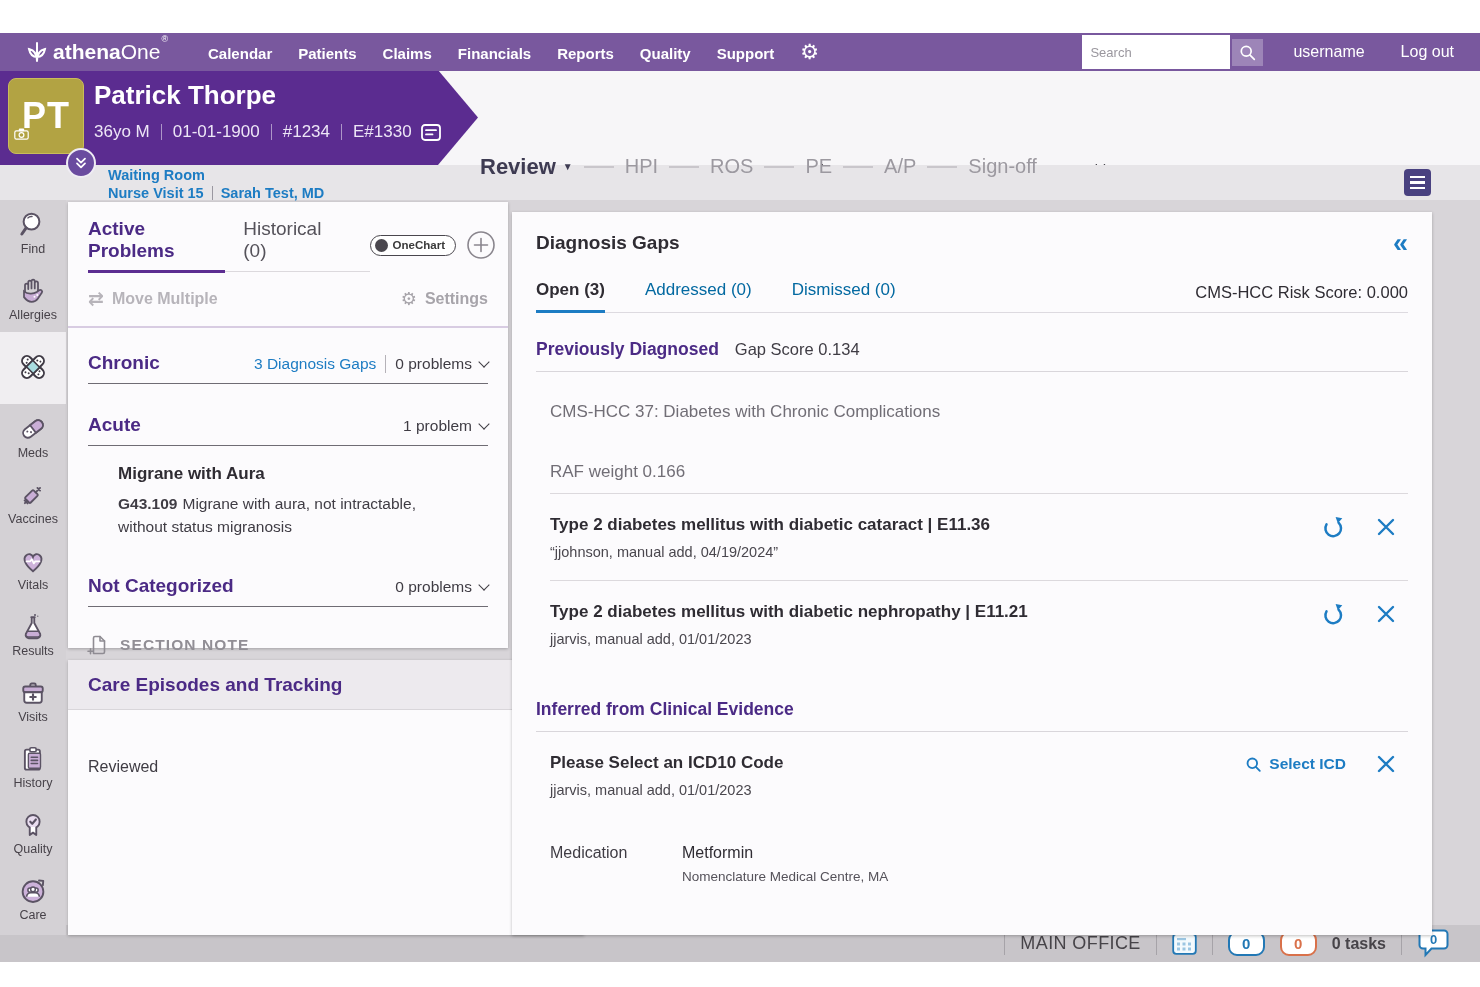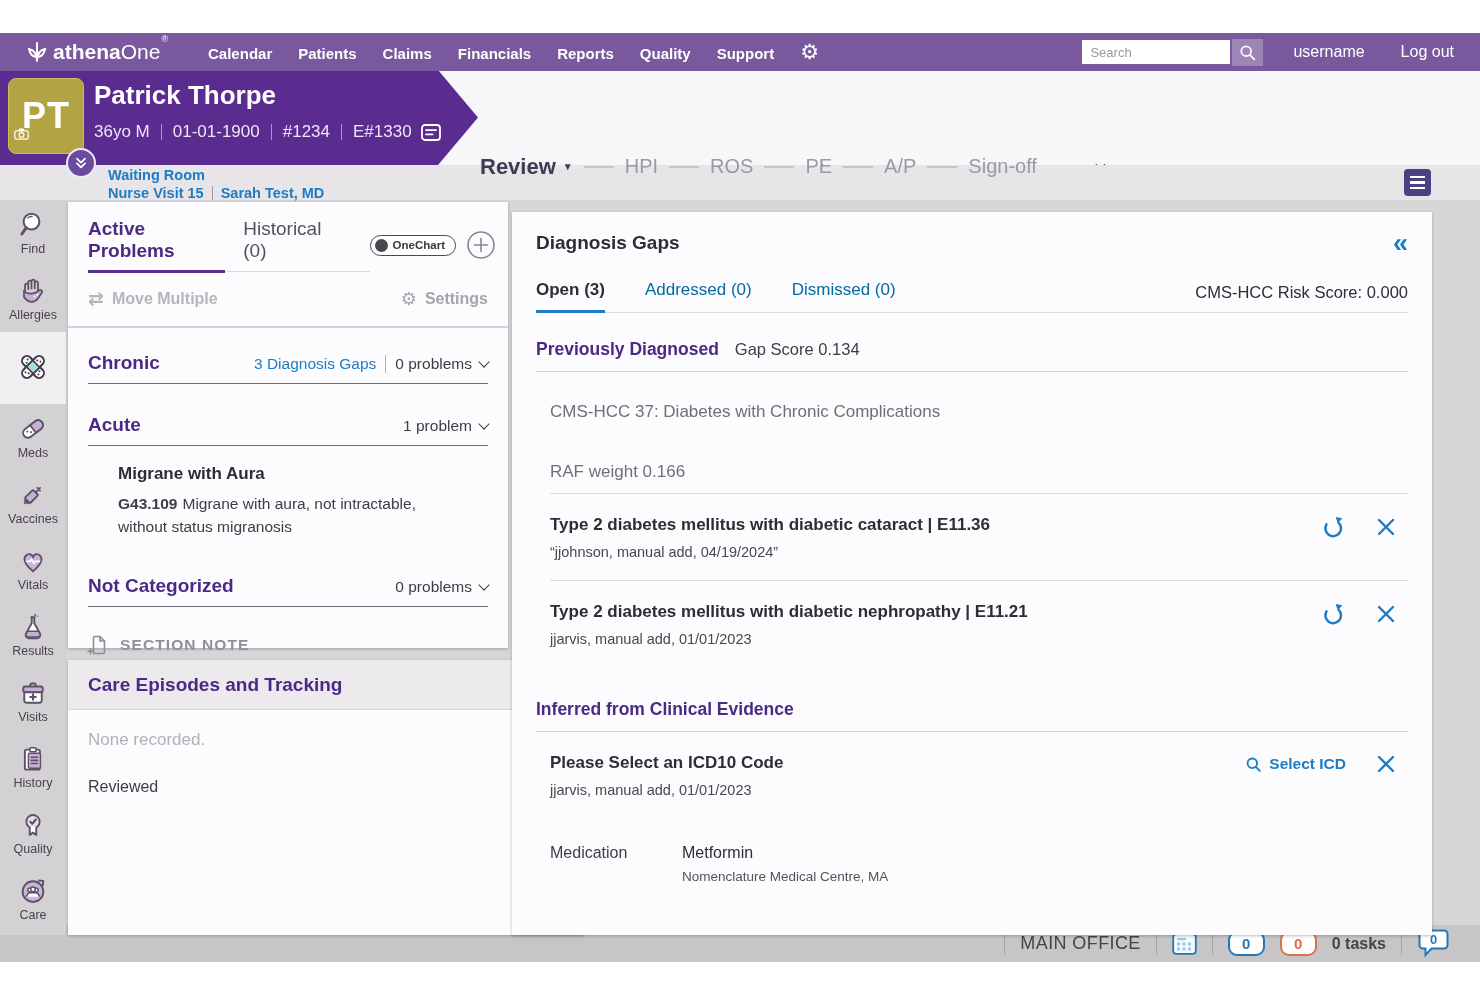--- a/index.html
+++ b/index.html
@@ -10,21 +10,21 @@
   
   .topnav { position:absolute; left:0; top:33px; width:100%; height:38px; background:#79589E;
             display:flex; align-items:center; color:#fff; z-index:10; }
   .brand { display:flex; align-items:center; margin-left:26px; font-size:21px; }
   .brand svg { margin-right:5px; }
   .b1 { font-weight:700; } .b2 { font-weight:300; }
   .reg { font-size:9px; vertical-align:top; position:relative; top:-6px; margin-left:1px; }
   .navitems { display:flex; align-items:flex-end; gap:26px; margin-left:40px; font-size:15px; font-weight:700; }
   .gear-top { font-size:21px; line-height:20px; }
   .navright { margin-left:auto; display:flex; align-items:center; margin-right:26px; }
-  .search-input { width:148px; height:24px; border:1px solid #fff; background:#fff; font-size:13px;
+  .search-input { width:148px; height:34px; border:1px solid #fff; background:#fff; font-size:13px;
                   padding:0 7px; color:#333; outline:none; font-family:inherit; }
   .search-input::placeholder { color:#9a979e; }
   .search-btn { width:31px; height:27px; background:#9D85B8; border:none; display:flex;
                 align-items:center; justify-content:center; margin-left:2px; cursor:pointer; }
   .username { margin-left:30px; font-size:16px; }
   .logout { margin-left:36px; font-size:16px; }
 
   
   .banner { position:absolute; left:0; top:70px; width:100%; height:95px; background:#F7F6F8; }
   .banner-purple { position:absolute; left:0; top:0; width:478px; height:95px; background:#5B2C90;
@@ -493,21 +493,20 @@
     <div class="ce-head">
       <span class="ce-title">Care Episodes and Tracking</span>
       <span class="pluscirc">
         <svg width="30" height="30" viewBox="0 0 30 30">
             <circle cx="15" cy="15" r="13" stroke="#8A868E" stroke-width="1.6" fill="none"></circle>
             <path d="M15 8.5v13M8.5 15h13" stroke="#8A868E" stroke-width="1.6" stroke-linecap="round"></path>
           </svg>
       </span>
     </div>
     <div class="ce-body">
-      <div class="ce-empty">None recorded.</div>
       <div class="ce-reviewed">Reviewed</div>
     </div>
   </section>
 
   <section class="panel p-dx">
     <div class="dx-head">
       <span class="dx-title">Diagnosis Gaps</span>
       <span class="collapse">«</span>
     </div>
     <div class="dx-tabs">

